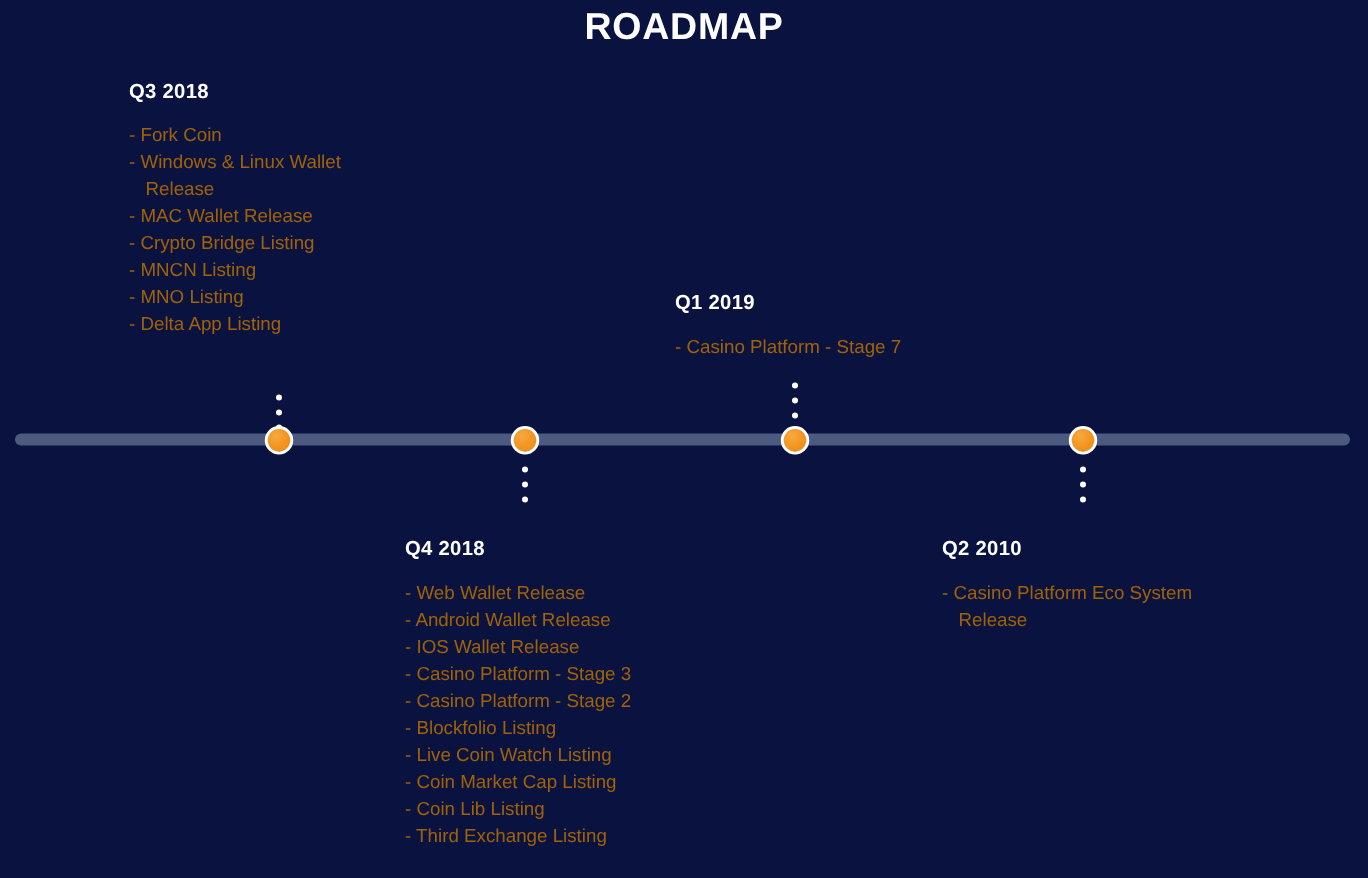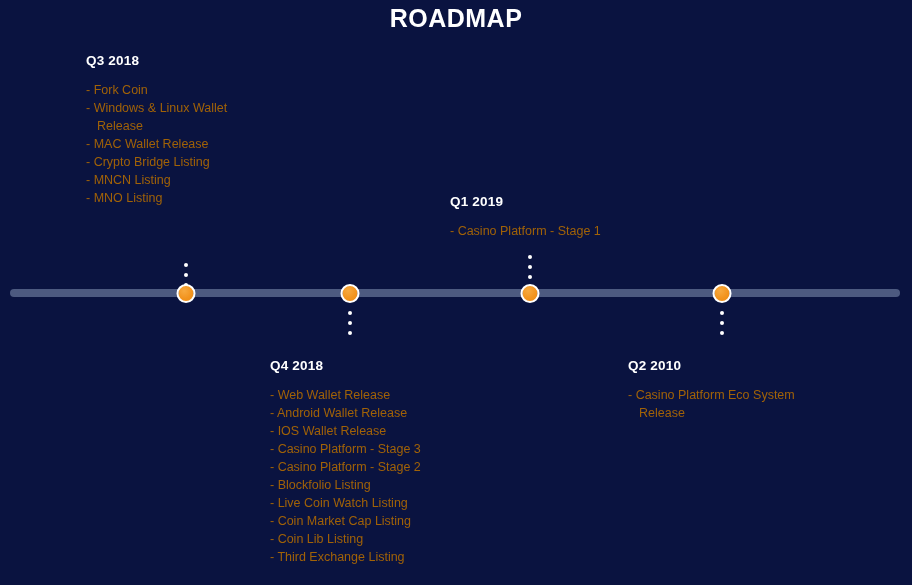--- a/index.html
+++ b/index.html
@@ -105,20 +105,21 @@
   <div class="quarter-block" style="left:86px; top:53px; width:195px;">
     <div class="quarter-heading">Q3 2018</div>
     <ul class="quarter-items">
       <li>- Fork Coin</li>
       <li>- Windows &amp; Linux Wallet
   Release</li>
       <li>- MAC Wallet Release</li>
       <li>- Crypto Bridge Listing</li>
       <li>- MNCN Listing</li>
       <li>- MNO Listing</li>
+      <li>- Delta App Listing</li>
     </ul>
   </div>
   <div class="connector-dots" style="left:186px; top:263px;">
     <span></span>
     <span></span>
     <span></span>
   </div>
   <div class="milestone-marker" style="left:186px;"></div>
 
   <div class="connector-dots" style="left:350px; top:311px;">
@@ -139,21 +140,21 @@
       <li>- Live Coin Watch Listing</li>
       <li>- Coin Market Cap Listing</li>
       <li>- Coin Lib Listing</li>
       <li>- Third Exchange Listing</li>
     </ul>
   </div>
 
   <div class="quarter-block" style="left:450px; top:194px; width:155px;">
     <div class="quarter-heading">Q1 2019</div>
     <ul class="quarter-items">
-      <li>- Casino Platform - Stage 1</li>
+      <li>- Casino Platform - Stage 7</li>
     </ul>
   </div>
   <div class="connector-dots" style="left:530px; top:255px;">
     <span></span>
     <span></span>
     <span></span>
   </div>
   <div class="milestone-marker" style="left:530px;"></div>
 
   <div class="connector-dots" style="left:722px; top:311px;">

